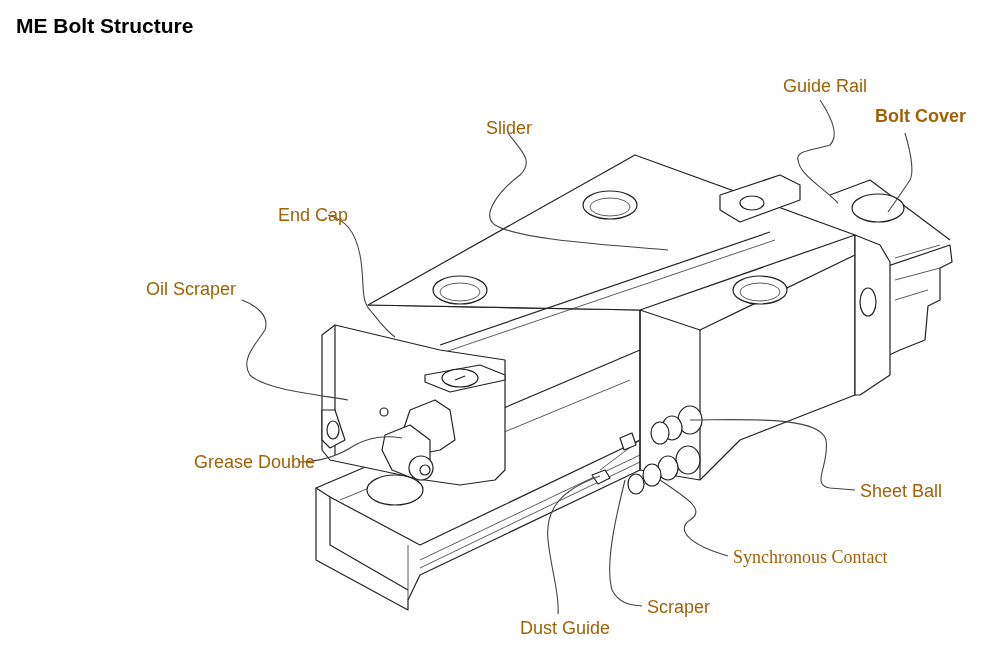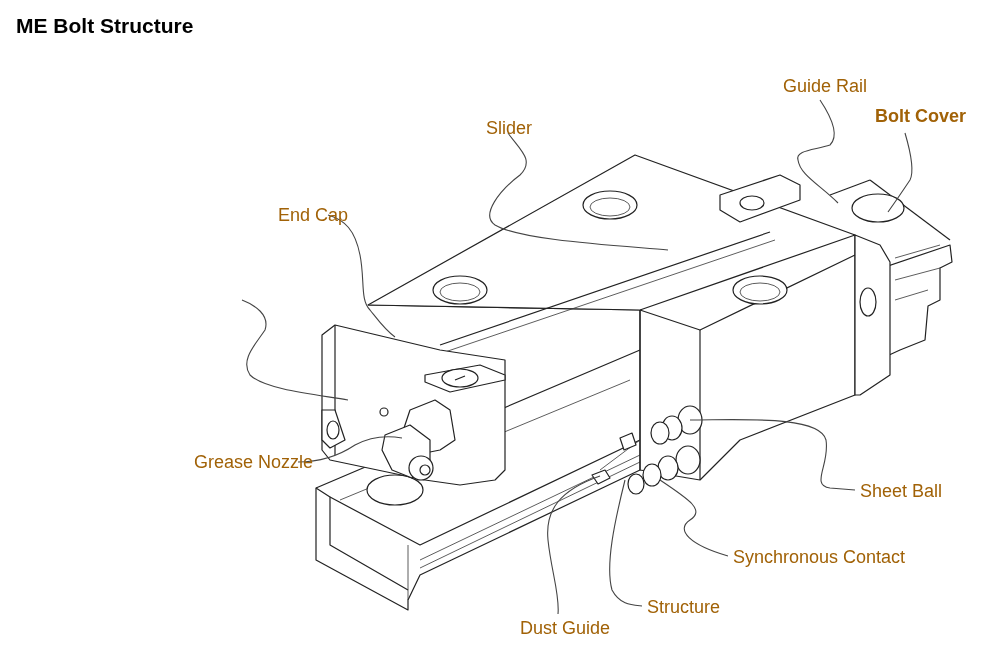--- a/index.html
+++ b/index.html
@@ -100,18 +100,19 @@
     <path class="leader" d="M625 480 C615 520 605 565 612 590 C620 605 632 605 642 606"></path>
     <path class="leader" d="M600 476 C560 490 545 510 548 540 C551 570 560 595 558 614"></path>
   </g>
 </svg>
 
 <div class="label" style="left:486px; top:120px;">Slider</div>
 <div class="label" style="left:783px; top:78px;">Guide Rail</div>
 <div class="label" style="left:875px; top:108px;font-weight:bold;">Bolt Cover</div>
 <div class="label" style="left:263px; top:207px;margin-left:15px;">End Cap</div>
 <div class="label right" style="left:24px; top:281px; width:212px;">
+  <div>Oil Scraper</div>
 </div>
-<div class="label" style="left:194px; top:454px;">Grease Nozzle</div>
+<div class="label" style="left:194px; top:454px;">Grease Double</div>
 <div class="label" style="left:860px; top:483px;">Sheet Ball</div>
-<div class="label" style="left:733px; top:549px;">Synchronous Contact</div>
-<div class="label" style="left:647px; top:599px;">Structure</div>
+<div class="label" style="left:733px; top:549px;font-family:Liberation Serif, serif;">Synchronous Contact</div>
+<div class="label" style="left:647px; top:599px;">Scraper</div>
 <div class="label" style="left:520px; top:620px;">Dust Guide</div>
 
 </body></html>

